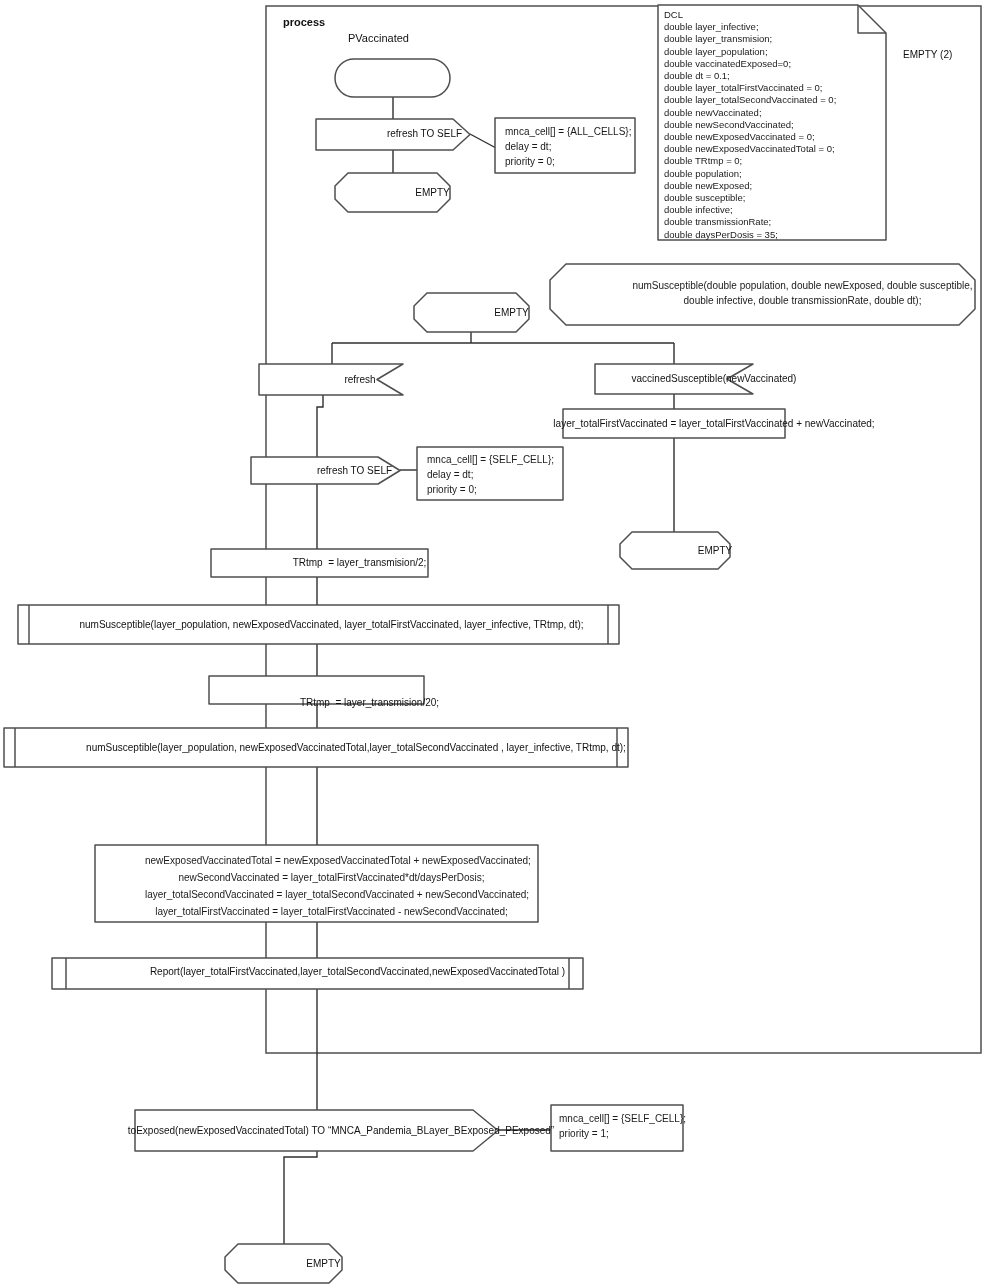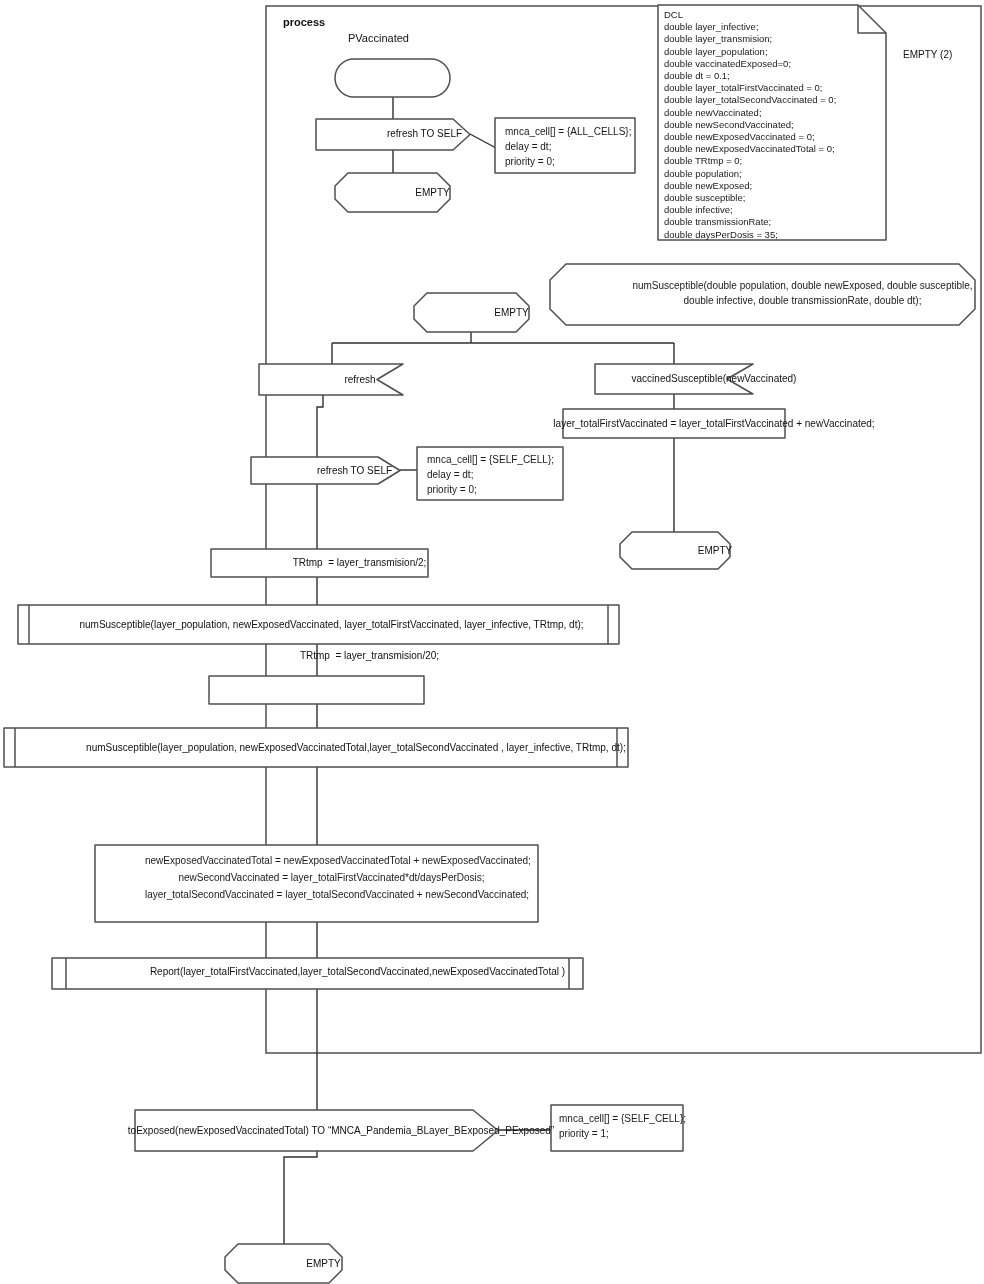--- a/index.html
+++ b/index.html
@@ -136,27 +136,28 @@
 
 <div class="lbl center" style="left:251px;top:464px;width:127px;">refresh TO SELF</div>
 <div class="multiline cmt" style="position:absolute;left:427px;top:452px;">
   <div>mnca_cell[] = {SELF_CELL};</div>
   <div>delay = dt;</div>
   <div>priority = 0;</div>
 </div>
 
 <div class="lbl center" style="left:211px;top:556px;width:217px;">TRtmp  = layer_transmision/2;</div>
 <div class="lbl center" style="left:18px;top:618px;width:547px;">numSusceptible(layer_population, newExposedVaccinated, layer_totalFirstVaccinated, layer_infective, TRtmp, dt);</div>
-<div class="lbl center" style="left:209px;top:649px;width:241px;">TRtmp  = layer_transmision/20;</div>
+<div class="lbl center" style="left:209px;top:696px;width:241px;">TRtmp  = layer_transmision/20;</div>
 <div class="lbl center" style="left:4px;top:741px;width:624px;">numSusceptible(layer_population, newExposedVaccinatedTotal,layer_totalSecondVaccinated , layer_infective, TRtmp, dt);</div>
 
 <div class="multiline big center" style="position:absolute;left:95px;top:852px;width:373px;font-size:10px;padding-left:10px;">
   <div>newExposedVaccinatedTotal = newExposedVaccinatedTotal + newExposedVaccinated;</div>
   <div>newSecondVaccinated = layer_totalFirstVaccinated*dt/daysPerDosis;</div>
   <div>layer_totalSecondVaccinated = layer_totalSecondVaccinated + newSecondVaccinated;</div>
+  <div>layer_totalFirstVaccinated = layer_totalFirstVaccinated - newSecondVaccinated;</div>
 </div>
 
 <div class="lbl center" style="left:52px;top:965px;width:531px;">Report(layer_totalFirstVaccinated,layer_totalSecondVaccinated,newExposedVaccinatedTotal )</div>
 
 <div class="lbl center" style="left:1px;top:1124px;width:600px;">toExposed(newExposedVaccinatedTotal) TO “MNCA_Pandemia_BLayer_BExposed_PExposed”</div>
 <div class="multiline cmt" style="position:absolute;left:559px;top:1111px;">
   <div>mnca_cell[] = {SELF_CELL};</div>
   <div>priority = 1;</div>
 </div>
 

